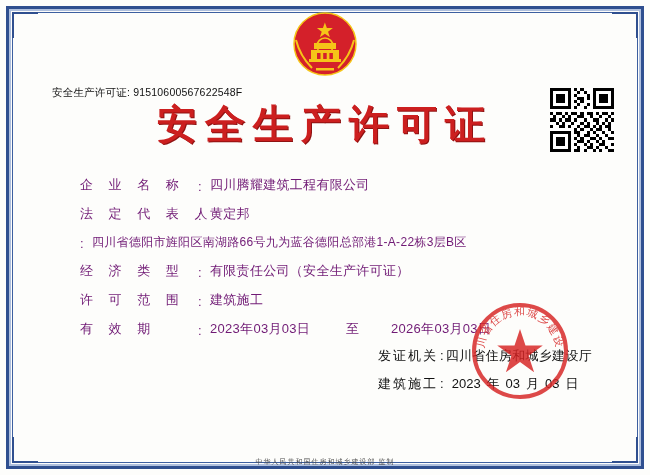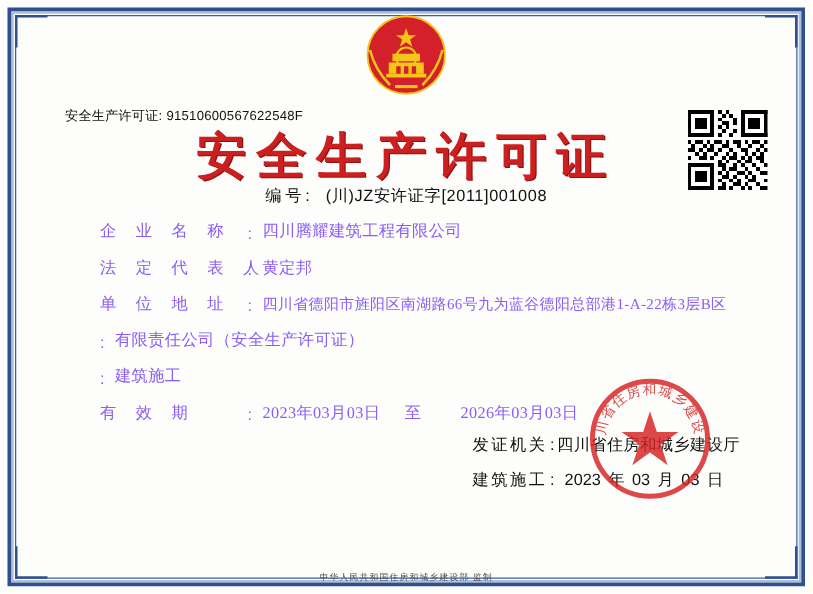--- a/index.html
+++ b/index.html
@@ -115,41 +115,40 @@
     position: absolute;
     left: 80px;
     top: 176px;
     right: 60px;
   }
   .field-row {
     display: flex;
     align-items: flex-end;
     margin-bottom: 11px;
     font-size: 13px;
-    color: #8b5cf6;
+    color: #701a75;
   }
   .field-label {
     width: 118px;
     flex: none;
     letter-spacing: 6px;
     white-space: nowrap;
   }
   .field-colon {
     width: 12px;
     flex: none;
   }
   .field-value {
     flex: 1;
     letter-spacing: 0.3px;
     white-space: nowrap;
-    font-family: Liberation Serif, serif;
   }
   .field-value.small { font-size: 12px; }
 
-  .valid-row .v-from { margin-right: 16px; }
+  .valid-row .v-from { margin-right: 32px; }
   .valid-row .v-sep { margin-right: 26px; letter-spacing: 2px; }
 
   
   .issuer {
     position: absolute;
     right: 58px;
     bottom: 72px;
     text-align: center;
     font-size: 13px;
     color: #111;
@@ -335,51 +334,48 @@
           <rect x="11" y="20" width="1" height="1"></rect>
         <rect x="14" y="20" width="1" height="1"></rect>
           <rect x="16" y="20" width="1" height="1"></rect>
         <rect x="19" y="20" width="2" height="1"></rect>
       </g>
     </svg>
   </div>
 
   <div class="main-title">安全生产许可证</div>
 
-  <div class="cert-no-row">
-    <span class="cert-no-label">编号:</span>
-    <span class="cert-no-value">(川)JZ安许证字[2011]001008</span>
-  </div>
 
   <div class="fields">
 
     <div class="field-row">
       <span class="field-label">企 业 名 称</span>
       <span class="field-colon">:</span>
       <span class="field-value">四川腾耀建筑工程有限公司</span>
     </div>
 
     <div class="field-row">
       <span class="field-label">法 定 代 表 人</span>
       <span class="field-colon">:</span>
       <span class="field-value">黄定邦</span>
     </div>
 
     <div class="field-row">
-      <span class="field-label">单 位 地 址</span>
       <span class="field-colon">:</span>
       <span class="field-value small">四川省德阳市旌阳区南湖路66号九为蓝谷德阳总部港1-A-22栋3层B区</span>
     </div>
 
     <div class="field-row">
+      <span class="field-label">经 济 类 型</span>
       <span class="field-colon">:</span>
       <span class="field-value">有限责任公司（安全生产许可证）</span>
     </div>
 
     <div class="field-row">
+      <span class="field-label">许 可 范 围</span>
       <span class="field-colon">:</span>
       <span class="field-value">建筑施工</span>
     </div>
 
     <div class="field-row valid-row">
       <span class="field-label">有 效 期</span>
       <span class="field-colon">:</span>
       <span class="field-value">
         <span class="v-from">2023年03月03日</span>
         <span class="v-sep">至</span>

